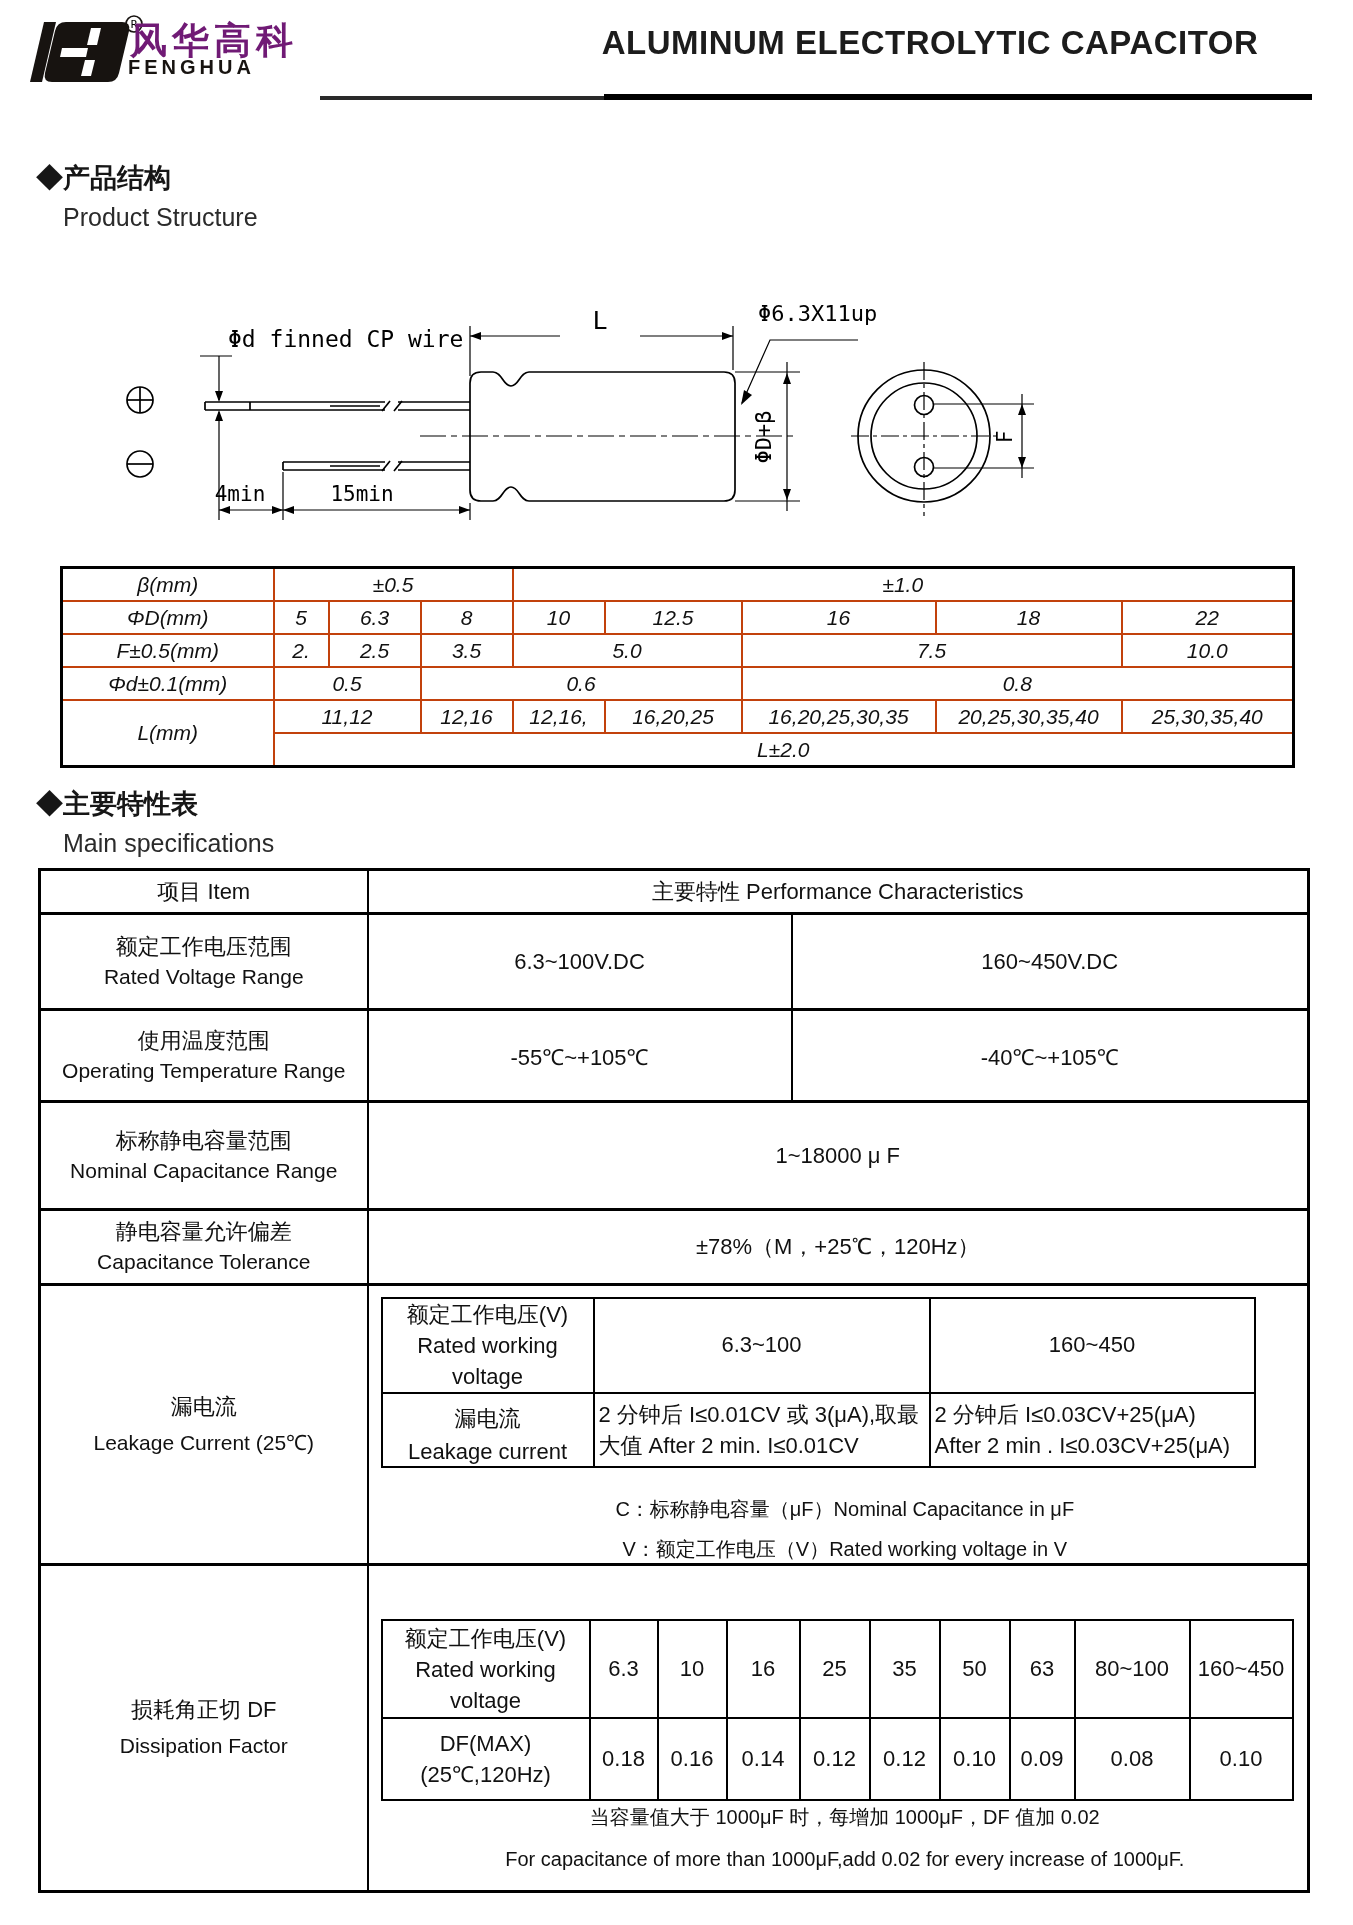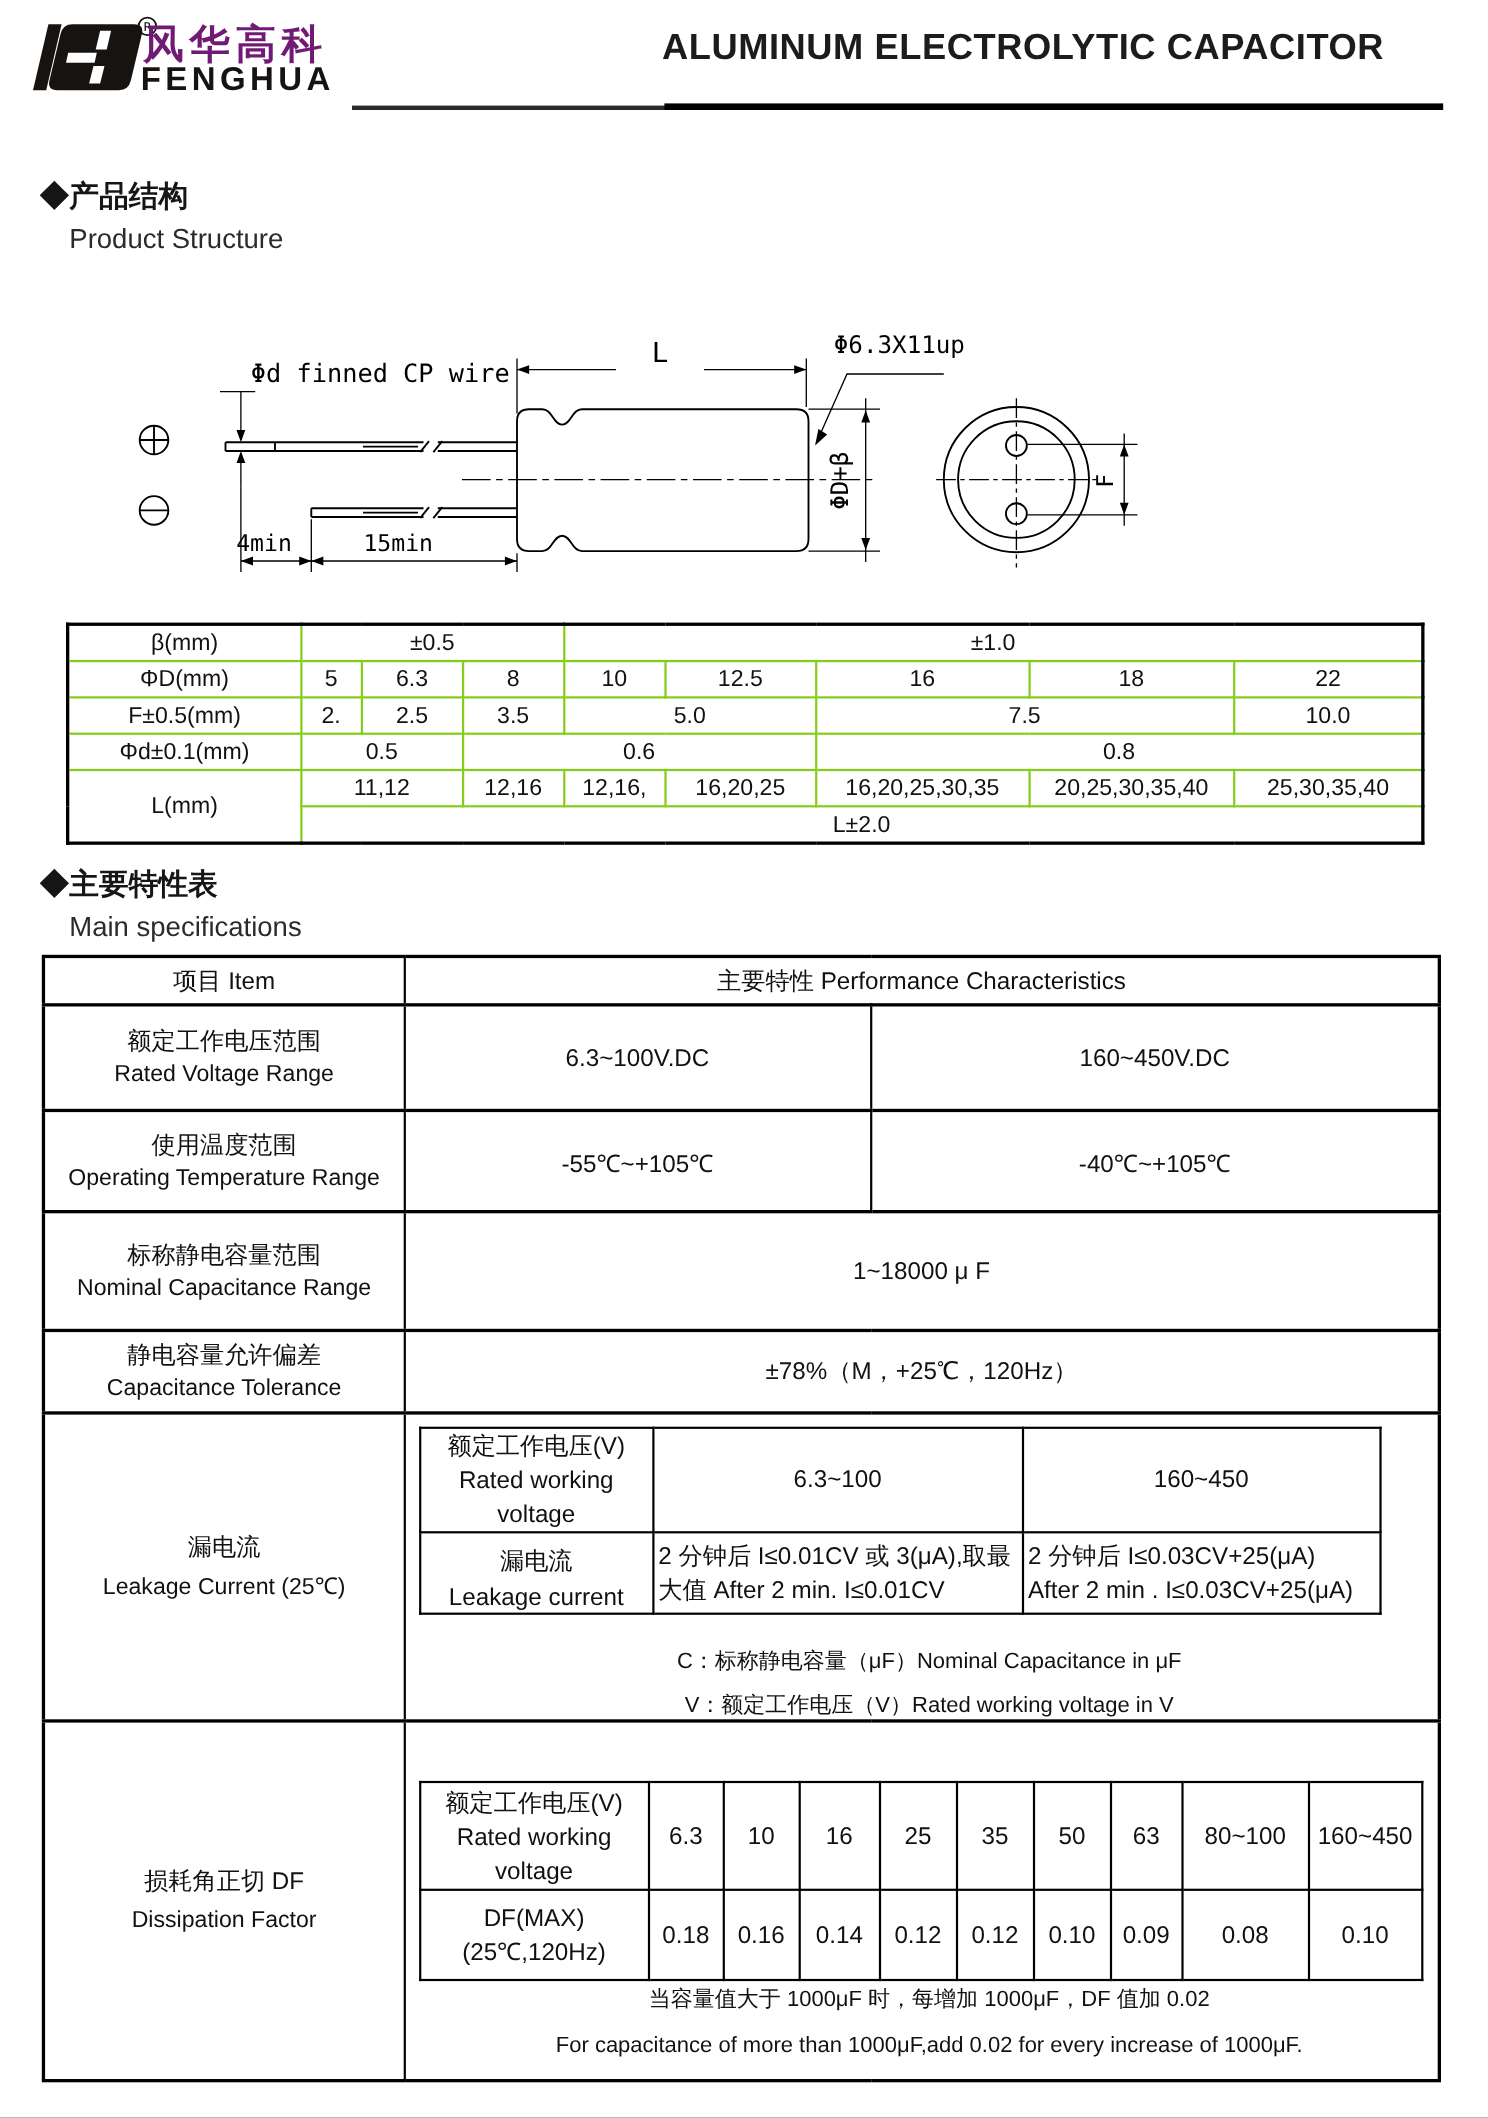--- a/index.html
+++ b/index.html
@@ -5,41 +5,41 @@
   html,body { margin:0; padding:0; background:#888; }
   .page {
     position:relative; width:1353px; height:1925px; background:#ffffff;
     font-family:"Liberation Sans", sans-serif; color:#111;
     margin:0 auto; overflow:hidden;
   }
   .abs { position:absolute; }
 
   
   .logo-zh { left:130px; top:16px; font-size:37px; font-weight:bold; letter-spacing:5px; color:#701a75; }
-  .logo-en { left:128px; top:56px; font-size:30px; font-weight:600; letter-spacing:4px; color:#171310; }
+  .logo-en { left:128px; top:56px; font-size:20px; font-weight:600; letter-spacing:4px; color:#171310; }
   .doc-title { left:560px; top:24px; width:740px; text-align:center; font-size:33px; font-weight:bold; color:#1c1c1c; letter-spacing:0.5px; }
   .rule-a { left:320px; top:96px; width:286px; height:4px; background:#2a2a2a; }
   .rule-b { left:604px; top:94px; width:708px; height:6px; background:#000; }
 
   
   .sec-zh { font-size:27px; font-weight:600; color:#161616; }
   .sec-en { font-size:25px; color:#2b2b2b; }
   .h1-zh { left:36px; top:160px; }
   .h1-en { left:63px; top:203px; }
   .h2-zh { left:36px; top:786px; }
   .h2-en { left:63px; top:829px; }
 
   
   table { border-collapse:collapse; table-layout:fixed; }
   .dims { left:60px; top:566px; }
   .dims table { width:1232px; }
   .dims td, .dims th {
-    border:2px solid #84cc16; font-size:21px; font-weight:normal;
+    border:2px solid #c2410c; font-size:21px; font-weight:normal;
     text-align:center; vertical-align:middle; padding:0; height:31px;
-    overflow:hidden; white-space:nowrap;
+    overflow:hidden; white-space:nowrap;font-style:italic;
   }
   .dims table { border:3px solid #000; }
 
   
   .spec { left:38px; top:868px; }
   .spec > table { width:1269px; border:3px solid #000; }
   .spec td, .spec th {
     border-left:2px solid #000; border-right:2px solid #000;
     border-top:3px solid #000; border-bottom:3px solid #000;
     font-weight:normal; text-align:center; vertical-align:middle;

